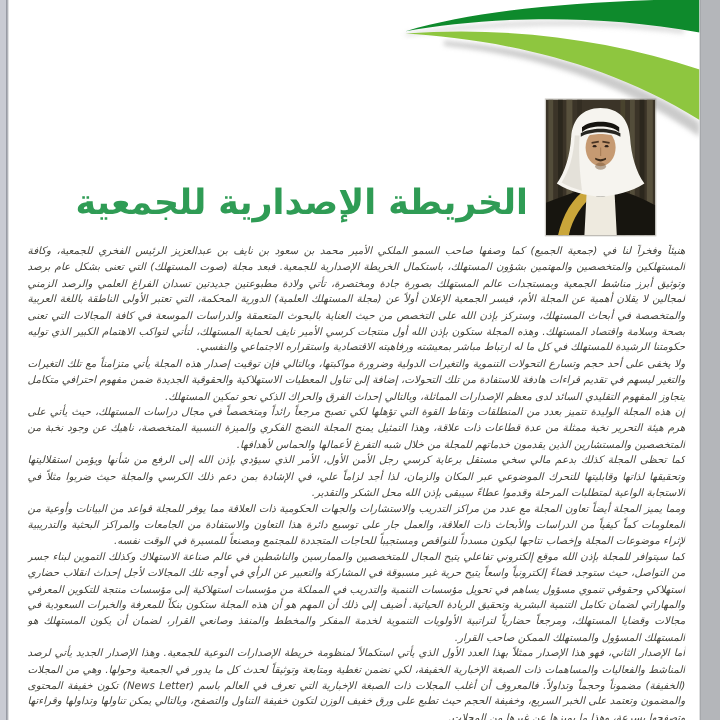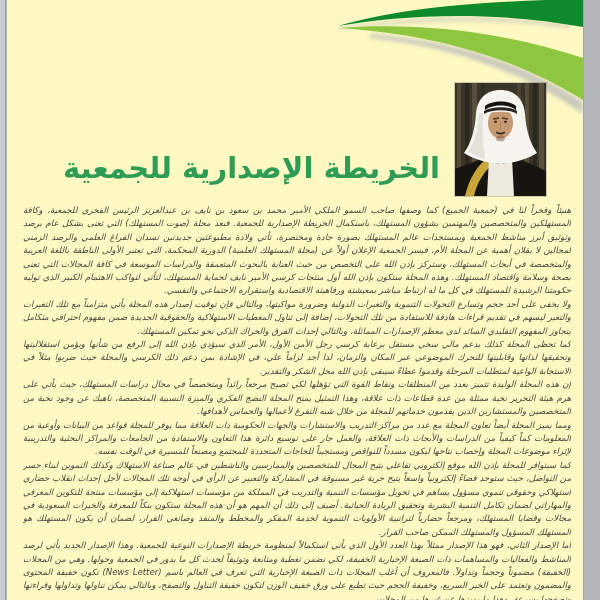--- a/index.html
+++ b/index.html
@@ -15,21 +15,21 @@
   .scan-gutter-left {
     position: absolute; left: 0; top: 0; width: 6px; height: 600px;
     background: #c9cbd3; border-right: 1px solid #989ba4;
   }
   .scan-gutter-right {
     position: absolute; right: 0; top: 0; width: 17px; height: 600px;
     background: #b4b6ba; border-left: 1px solid #a3a5a9;
   }
   .page {
     position: absolute; left: 7px; top: 0; width: 576px; height: 600px;
-    background: #fef9c3; overflow: hidden;
+    background: #ffffff; overflow: hidden;
   }
   .swoosh {
     position: absolute; top: 0; right: 0; width: 253px; height: 120px;
     display: block;
   }
   .portrait {
     position: absolute; top: 83px; right: 37px; width: 91px; height: 113px;
     display: block; box-shadow: 0 0 0 1px rgba(120,115,100,.35);
   }
   .article-title {
@@ -104,22 +104,22 @@
       <path d="M45.5,40 L45.5,47" stroke="#a97f58" stroke-width="1" fill="none"></path>
       <path d="M41,50 C44,52 47,52 50,50 L50,48.5 C47,50 44,50 41,48.5 Z" fill="#3c2b1c"></path>
       <ellipse cx="45.5" cy="55.5" rx="4.5" ry="3" fill="#7a5a3c" opacity="0.5"></ellipse>
     </svg>
 
     <h1 class="article-title">الخريطة الإصدارية للجمعية</h1>
 
     <div class="article-body">
       <p>هنيئاً وفخراً لنا في (جمعية الجميع) كما وصفها صاحب السمو الملكي الأمير محمد بن سعود بن نايف بن عبدالعزيز الرئيس الفخري للجمعية، وكافة المستهلكين والمتخصصين والمهتمين بشؤون المستهلك، باستكمال الخريطة الإصدارية للجمعية. فبعد مجلة (صوت المستهلك) التي تعنى بشكل عام برصد وتوثيق أبرز مناشط الجمعية وبمستجدات عالم المستهلك بصورة جادة ومختصرة، تأتي ولادة مطبوعتين جديدتين تسدان الفراغ العلمي والرصد الزمني لمجالين لا يقلان أهمية عن المجلة الأم، فيسر الجمعية الإعلان أولاً عن (مجلة المستهلك العلمية) الدورية المحكمة، التي تعتبر الأولى الناطقة باللغة العربية والمتخصصة في أبحاث المستهلك، وستركز بإذن الله على التخصص من حيث العناية بالبحوث المتعمقة والدراسات الموسعة في كافة المجالات التي تعنى بصحة وسلامة واقتصاد المستهلك. وهذه المجلة ستكون بإذن الله أول منتجات كرسي الأمير نايف لحماية المستهلك، لتأتي لتواكب الاهتمام الكبير الذي توليه حكومتنا الرشيدة للمستهلك في كل ما له ارتباط مباشر بمعيشته ورفاهيته الاقتصادية واستقراره الاجتماعي والنفسي.</p>
       <p>ولا يخفى على أحد حجم وتسارع التحولات التنموية والتغيرات الدولية وضرورة مواكبتها، وبالتالي فإن توقيت إصدار هذه المجلة يأتي متزامناً مع تلك التغيرات والتغير ليسهم في تقديم قراءات هادفة للاستفادة من تلك التحولات، إضافة إلى تناول المعطيات الاستهلاكية والحقوقية الجديدة ضمن مفهوم احترافي متكامل يتجاوز المفهوم التقليدي السائد لدى معظم الإصدارات المماثلة، وبالتالي إحداث الفرق والحراك الذكي نحو تمكين المستهلك.</p>
+      <p>إن هذه المجلة الوليدة تتميز بعدد من المنطلقات ونقاط القوة التي تؤهلها لكي تصبح مرجعاً رائداً ومتخصصاً في مجال دراسات المستهلك، حيث يأتي على هرم هيئة التحرير نخبة ممثلة من عدة قطاعات ذات علاقة، وهذا التمثيل يمنح المجلة النضج الفكري والميزة النسبية المتخصصة، ناهيك عن وجود نخبة من المتخصصين والمستشارين الذين يقدمون خدماتهم للمجلة من خلال شبه التفرغ لأعمالها والحماس لأهدافها.</p>
       <p>كما تحظى المجلة كذلك بدعم مالي سخي مستقل برعاية كرسي رجل الأمن الأول، الأمر الذي سيؤدي بإذن الله إلى الرفع من شأنها ويؤمن استقلاليتها وتحقيقها لذاتها وقابليتها للتحرك الموضوعي عبر المكان والزمان، لذا أجد لزاماً علي، في الإشادة بمن دعم ذلك الكرسي والمجلة حيث ضربوا مثلاً في الاستجابة الواعية لمتطلبات المرحلة وقدموا عطاءً سيبقى بإذن الله محل الشكر والتقدير.</p>
-      <p>إن هذه المجلة الوليدة تتميز بعدد من المنطلقات ونقاط القوة التي تؤهلها لكي تصبح مرجعاً رائداً ومتخصصاً في مجال دراسات المستهلك، حيث يأتي على هرم هيئة التحرير نخبة ممثلة من عدة قطاعات ذات علاقة، وهذا التمثيل يمنح المجلة النضج الفكري والميزة النسبية المتخصصة، ناهيك عن وجود نخبة من المتخصصين والمستشارين الذين يقدمون خدماتهم للمجلة من خلال شبه التفرغ لأعمالها والحماس لأهدافها.</p>
       <p>ومما يميز المجلة أيضاً تعاون المجلة مع عدد من مراكز التدريب والاستشارات والجهات الحكومية ذات العلاقة مما يوفر للمجلة قواعد من البيانات وأوعية من المعلومات كماً كيفياً من الدراسات والأبحاث ذات العلاقة، والعمل جار على توسيع دائرة هذا التعاون والاستفادة من الجامعات والمراكز البحثية والتدريبية لإثراء موضوعات المجلة وإخصاب نتاجها ليكون مسدداً للنواقص ومستجيباً للحاجات المتجددة للمجتمع ومصنعاً للمسيرة في الوقت نفسه.</p>
       <p>كما سيتوافر للمجلة بإذن الله موقع إلكتروني تفاعلي يتيح المجال للمتخصصين والممارسين والناشطين في عالم صناعة الاستهلاك وكذلك التموين لبناء جسر من التواصل، حيث ستوجد فضاءً إلكترونياً واسعاً يتيح حرية غير مسبوقة في المشاركة والتعبير عن الرأي في أوجه تلك المجالات لأجل إحداث انقلاب حضاري استهلاكي وحقوقي تنموي مسؤول يساهم في تحويل مؤسسات التنمية والتدريب في المملكة من مؤسسات استهلاكية إلى مؤسسات منتجة للتكوين المعرفي والمهاراتي لضمان تكامل التنمية البشرية وتحقيق الريادة الحياتية. أضيف إلى ذلك أن المهم هو أن هذه المجلة ستكون بنكاً للمعرفة والخبرات السعودية في مجالات وقضايا المستهلك، ومرجعاً حضارياً لتراتبية الأولويات التنموية لخدمة المفكر والمخطط والمنفذ وصانعي القرار، لضمان أن يكون المستهلك هو المستهلك المسؤول والمستهلك الممكن صاحب القرار.</p>
       <p>أما الإصدار الثاني، فهو هذا الإصدار ممثلاً بهذا العدد الأول الذي يأتي استكمالاً لمنظومة خريطة الإصدارات النوعية للجمعية. وهذا الإصدار الجديد يأتي لرصد المناشط والفعاليات والمساهمات ذات الصبغة الإخبارية الخفيفة، لكي نضمن تغطية ومتابعة وتوثيقاً لحدث كل ما يدور في الجمعية وحولها. وهي من المجلات (الخفيفة) مضموناً وحجماً وتداولاً. فالمعروف أن أغلب المجلات ذات الصبغة الإخبارية التي تعرف في العالم باسم (News Letter) تكون خفيفة المحتوى والمضمون وتعتمد على الخبر السريع، وخفيفة الحجم حيث تطبع على ورق خفيف الوزن لتكون خفيفة التناول والتصفح، وبالتالي يمكن تناولها وتداولها وقراءتها وتصفحها بسرعة، وهذا ما يميزها عن غيرها من المجلات.</p>
 
     </div>
 
   </div>
 </div>
 
 </body></html>

